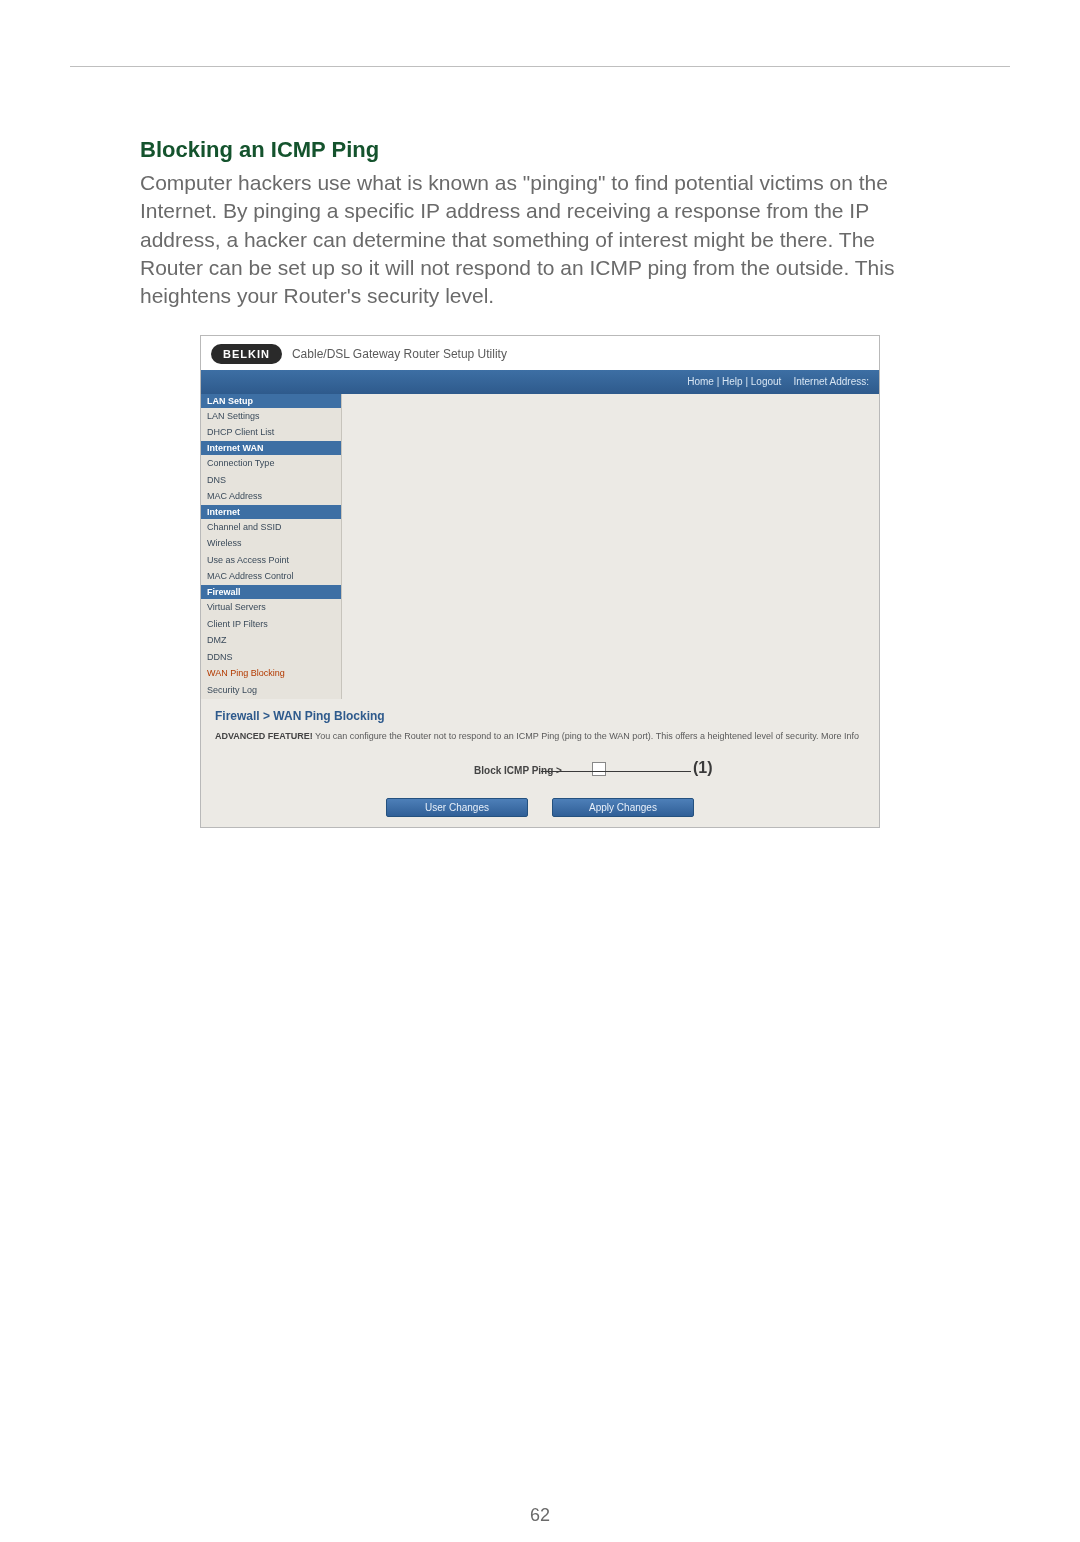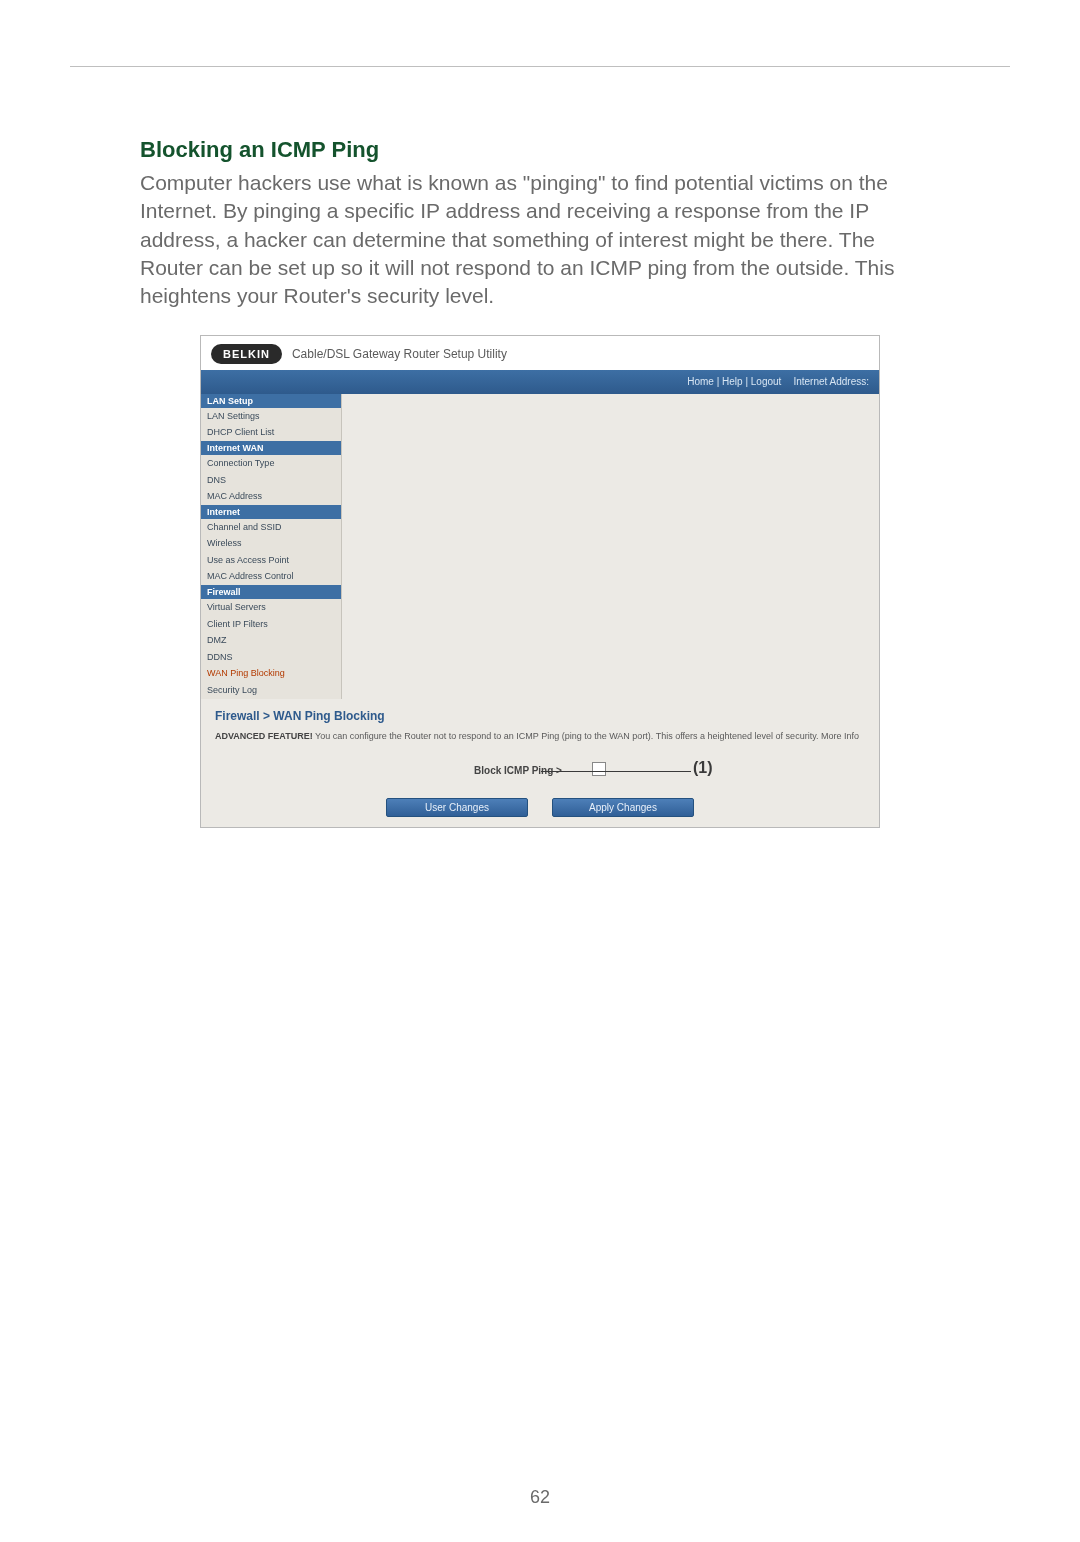--- a/index.html
+++ b/index.html
@@ -191,21 +191,21 @@
   .callout-num {
     position: absolute;
     top: 60px;
     left: 492px;
     font-size: 16px;
     font-weight: bold;
     color: #3a3a3a;
   }
   .page-number {
     position: absolute;
-    bottom: 34px;
+    bottom: 16px;
     left: 0;
     right: 0;
     text-align: center;
     font-size: 18px;
     color: #6a6a6a;
   }
 </style>
 </head>
 <body>
 

